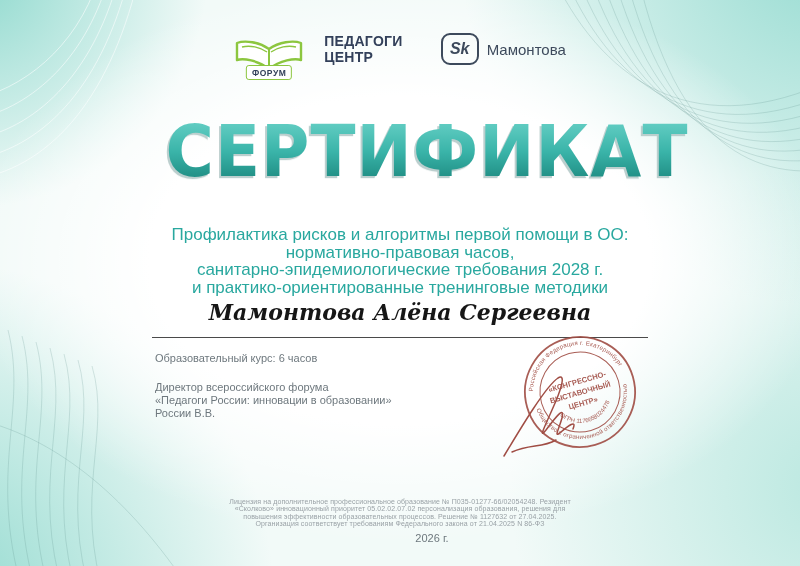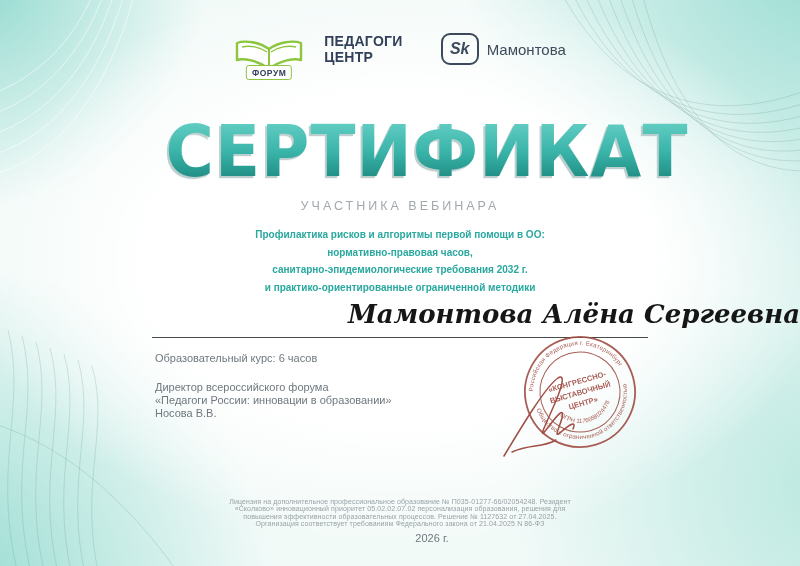--- a/index.html
+++ b/index.html
@@ -42,24 +42,24 @@
     display:inline-block;font-weight:bold;font-size:66px;letter-spacing:1px;
     font-family:"DejaVu Sans","Liberation Sans",sans-serif;
     background:linear-gradient(180deg,#72d7cd 0%,#3ab4a9 50%,#127a71 100%);
     -webkit-background-clip:text;background-clip:text;color:transparent;
     filter:drop-shadow(-2px 2px 0 rgba(176,199,197,0.85));
     transform:scaleY(1.08);transform-origin:center top;
   }
   .subtitle{top:199px;color:#a2a9ad;font-size:12.5px;letter-spacing:3px;}
 
   
-  .topic{top:226px;color:#29a89f;font-weight:bold;font-size:10px;line-height:17.5px;}
+  .topic{top:226px;color:#29a89f;font-weight:normal;font-size:17px;line-height:17.5px;}
 
   
-  .name{top:299px;font-family:"DejaVu Serif","Liberation Serif",serif;font-style:italic;font-weight:bold;font-size:26px;color:#161616;text-align:right;}
+  .name{top:299px;font-family:"DejaVu Serif","Liberation Serif",serif;font-style:italic;font-weight:bold;font-size:22px;color:#161616;}
   .rule{position:absolute;top:337px;left:50%;transform:translateX(-50%);width:496px;border-top:1.2px solid #4a4a4a;}
 
   
   .details{position:absolute;left:155px;text-align:left;color:#6e787e;font-size:11px;line-height:13px;}
   .course{top:352px;}
   .director{top:381px;}
 
   
   .stamp-wrap{position:absolute;left:498px;top:326px;width:160px;height:150px;}
   .stamp text{fill:#a04d44;font-family:"Liberation Sans",sans-serif;}
@@ -124,38 +124,37 @@
     <div class="sk-logo">
       <div class="sk-badge">Sk</div>
       <div class="sk-label">Мамонтова</div>
     </div>
   </div>
 
   <div class="block title">
     <span class="title-text">СЕРТИФИКАТ</span>
   </div>
 
-  <div class="block subtitle">УЧАСТНИКА ВЕБИНАРА</div>
 
   <div class="block topic">
     <div>Профилактика рисков и алгоритмы первой помощи в ОО:</div>
     <div>нормативно-правовая часов,</div>
-    <div>санитарно-эпидемиологические требования 2032 г.</div>
-    <div>и практико-ориентированные ограниченной методики</div>
+    <div>санитарно-эпидемиологические требования 2028 г.</div>
+    <div>и практико-ориентированные тренинговые методики</div>
   </div>
 
   <div class="block name">Мамонтова Алёна Сергеевна</div>
   <div class="rule"></div>
 
   <div class="details course">Образовательный курс: 6 часов</div>
 
   <div class="details director">
     <div>Директор всероссийского форума</div>
     <div>«Педагоги России: инновации в образовании»</div>
-    <div>Носова В.В.</div>
+    <div>России В.В.</div>
   </div>
 
   <div class="stamp-wrap">
     <svg class="stamp" width="160" height="150" viewBox="0 0 160 150">
       <defs>
         <path id="arcTop" d="M -47,0 A 47,47 0 0 1 47,0"></path>
         <path id="arcBottom" d="M -47,0 A 47,47 0 0 0 47,0"></path>
         <path id="arcOgrn" d="M -31,0 A 31,31 0 0 0 31,0"></path>
       </defs>
       <g transform="translate(82,66) rotate(-16)" opacity="0.9">

